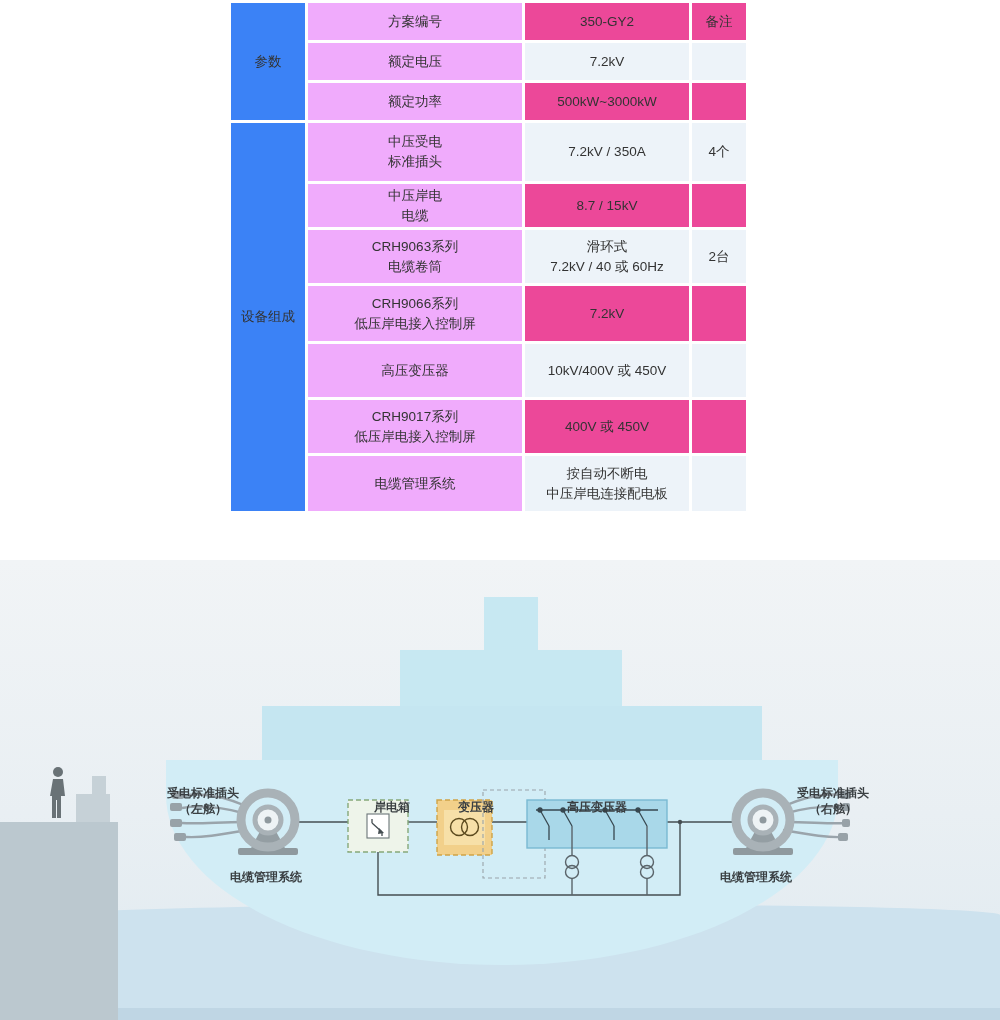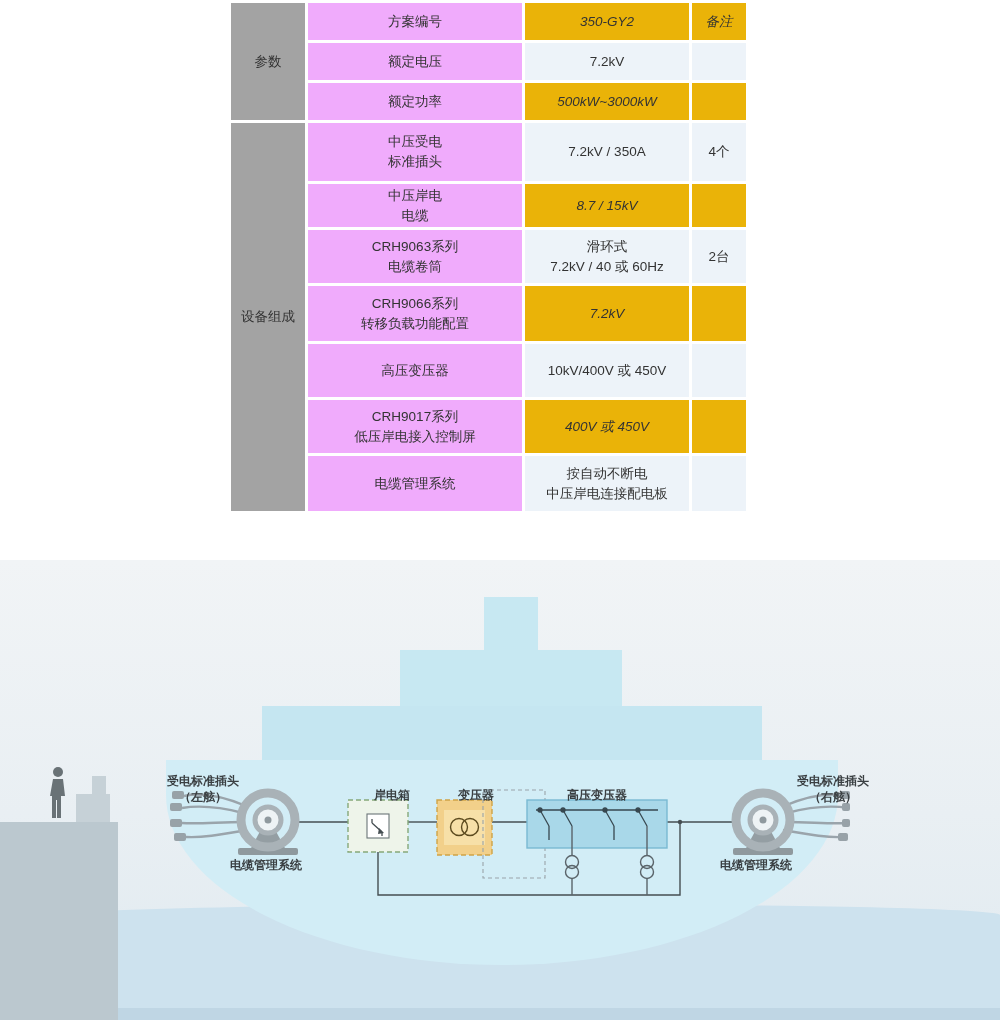--- a/index.html
+++ b/index.html
@@ -7,25 +7,25 @@
     width:1000px;height:1020px;background:#ffffff;position:relative;overflow:hidden;
     font-family:"Liberation Sans","DejaVu Sans",sans-serif;color:#333;
   }
   
   .table-wrap{position:absolute;left:228px;top:0;}
   table.spec{border-collapse:separate;border-spacing:3px;}
   table.spec td{
     text-align:center;vertical-align:middle;white-space:pre-line;
     font-size:13.5px;line-height:1.45;color:#333;padding:2px 6px;
   }
-  td.group{background:#a3a3a3;width:62px;font-size:14px;color:#2e3a44;}
+  td.group{background:#3b82f6;width:62px;font-size:14px;color:#2e3a44;}
   td.lbl{background:#f0abfc;width:202px;}
   td.val{width:152px;}
   td.rem{width:42px;}
-  tr.odd  td.val, tr.odd  td.rem{background:#eab308;font-style:italic;}
+  tr.odd  td.val, tr.odd  td.rem{background:#ec4899;}
   tr.even td.val, tr.even td.rem{background:#edf3f9;}
   tr.h37{height:37px;} tr.h48{height:37px;} tr.h53{height:53px;}
   tr.h55{height:55px;} tr.h58{height:58px;}
   
   .diagram{
     position:absolute;left:0;top:560px;width:1000px;height:460px;
     background:linear-gradient(180deg,#f1f4f6 0%,#e9eff3 55%,#e0eaf0 100%);
   }
   .water{
     position:absolute;left:0;bottom:12px;width:1000px;height:103px;
@@ -38,21 +38,21 @@
   .funnel{position:absolute;left:484px;top:37px;width:54px;height:53px;background:#c7e8f2;z-index:2;}
   .tier2{position:absolute;left:400px;top:90px;width:222px;height:56px;background:#c7e8f2;z-index:2;}
   .tier3{position:absolute;left:262px;top:146px;width:500px;height:54px;background:#c5e6f1;z-index:2;}
   .hull{
     position:absolute;left:166px;top:200px;width:672px;height:205px;background:#d2edf6;z-index:2;
     border-radius:0 0 336px 336px / 0 0 170px 170px;
   }
   .schematic{position:absolute;left:150px;top:210px;z-index:4;}
   .dlabel{
     position:absolute;z-index:5;font-size:12px;font-weight:bold;color:#3a3f42;
-    text-align:center;white-space:pre-line;line-height:1.35;
+    text-align:center;white-space:pre-line;line-height:1.35;margin-top:12px;
   }
   .person{position:absolute;left:44px;top:206px;z-index:4;}
 </style>
 </head>
 <body>
 
 <div class="table-wrap">
   <table class="spec">
     <tbody>
         <tr class="odd h37">
@@ -86,21 +86,21 @@
     </tr>
     <tr class="even h53">
       <td class="lbl">CRH9063系列
 电缆卷筒</td>
       <td class="val">滑环式
 7.2kV / 40 或 60Hz</td>
       <td class="rem">2台</td>
     </tr>
     <tr class="odd h55">
       <td class="lbl">CRH9066系列
-转移负载功能配置</td>
+低压岸电接入控制屏</td>
       <td class="val">7.2kV</td>
       <td class="rem"></td>
     </tr>
     <tr class="even h53">
       <td class="lbl">高压变压器</td>
       <td class="val">10kV/400V 或 450V</td>
       <td class="rem"></td>
     </tr>
     <tr class="odd h53">
       <td class="lbl">CRH9017系列

